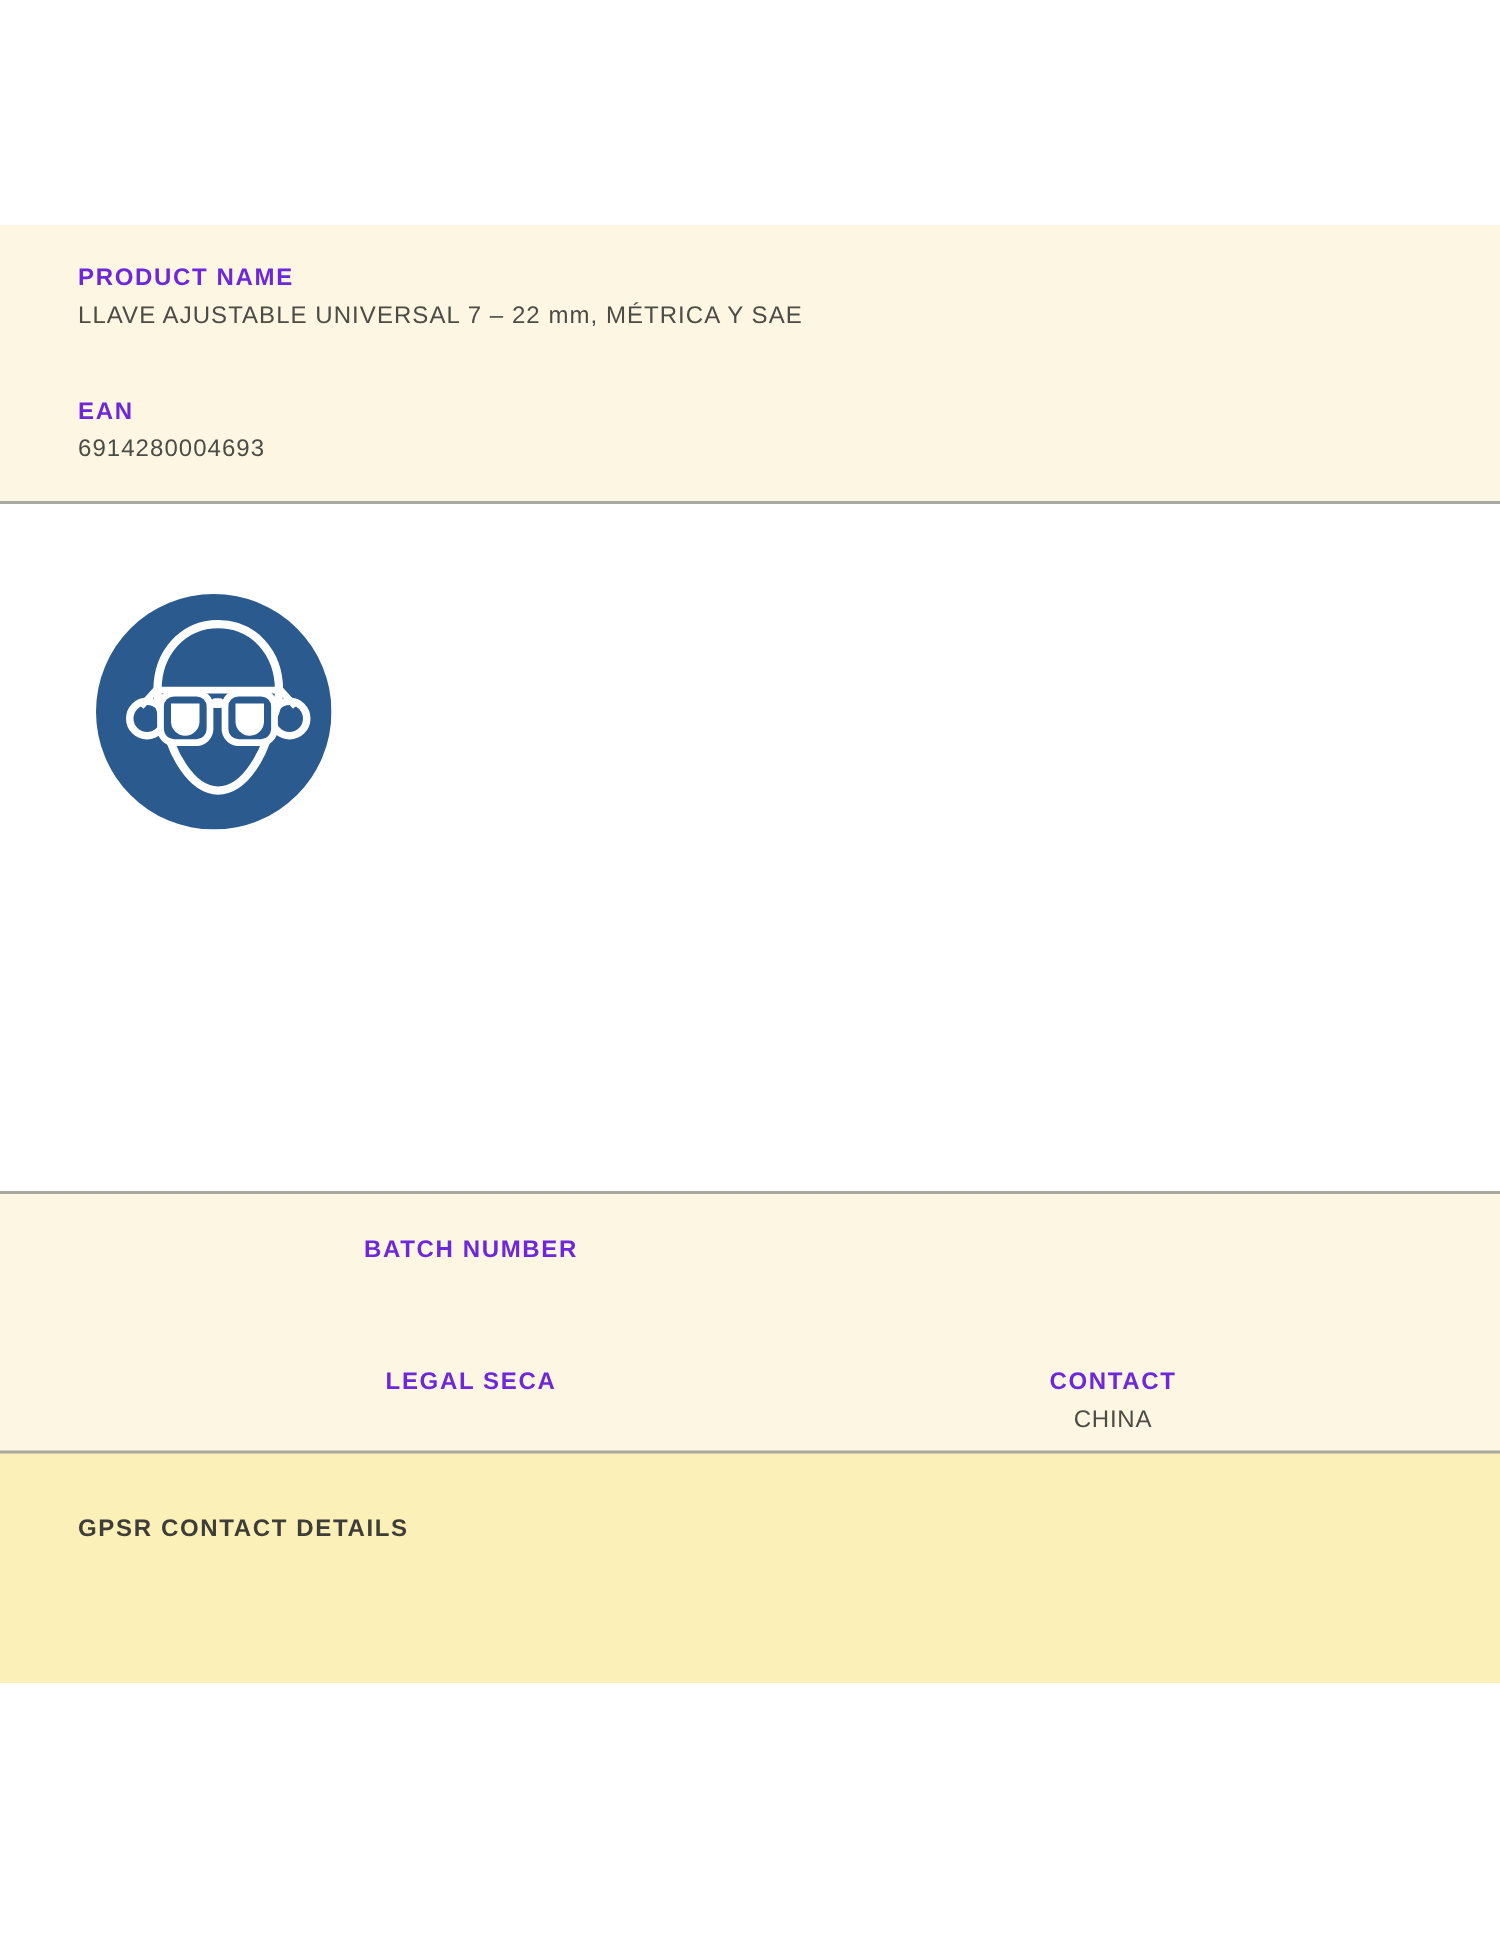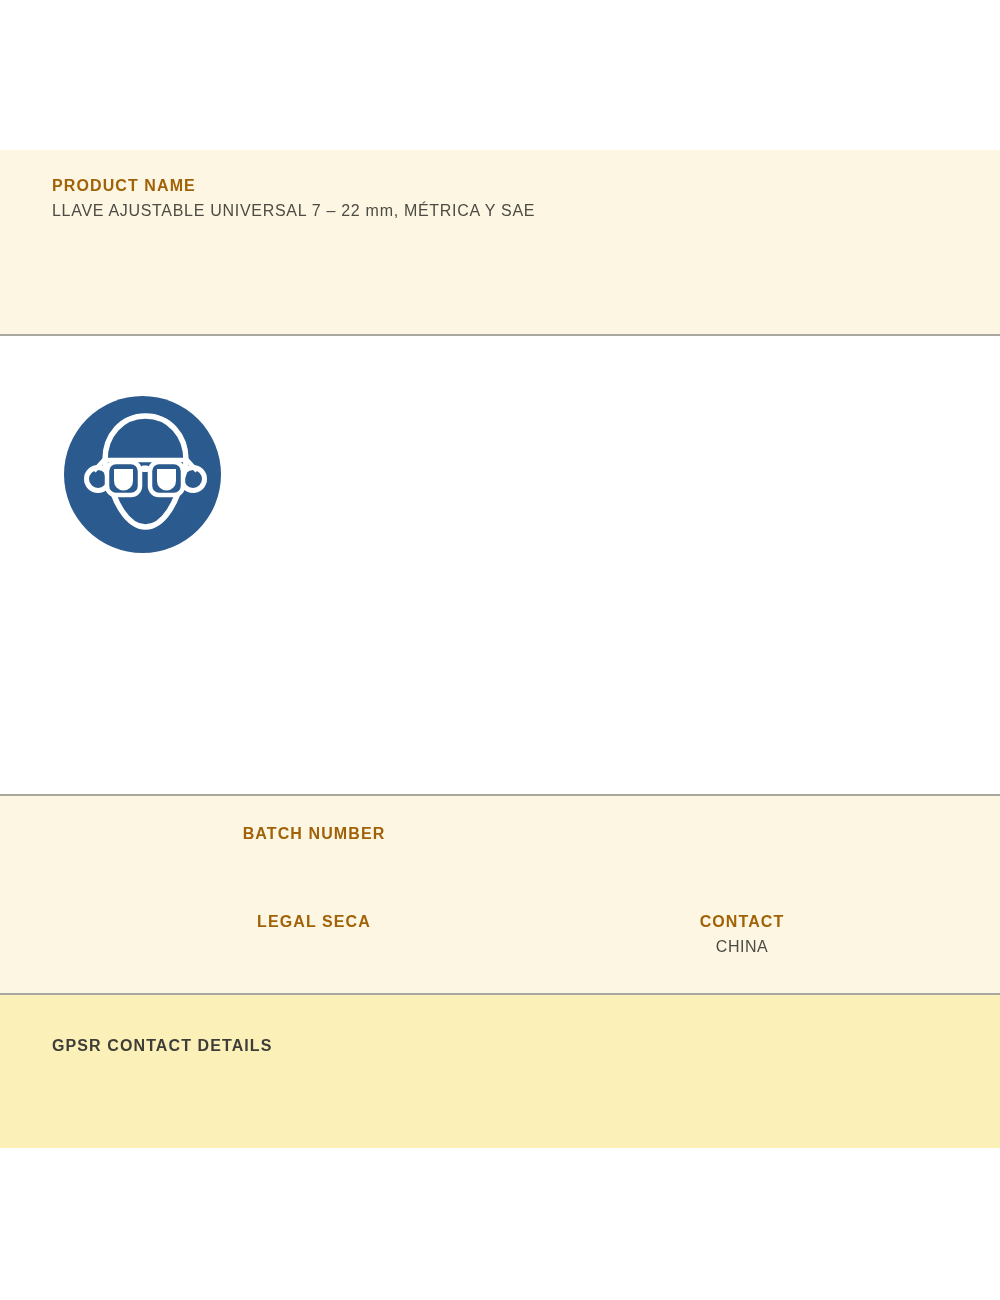--- a/index.html
+++ b/index.html
@@ -16,21 +16,21 @@
     height: 186px;
     background: #fdf6e3;
     border-bottom: 2px solid #a9a8a0;
     padding: 26px 52px 0 52px;
   }
 
   .field-label {
     font-weight: bold;
     font-size: 16px;
     letter-spacing: 1.1px;
-    color: #a16207;
+    color: #6d28d9;
     line-height: 20px;
   }
   .field-value {
     font-size: 16px;
     letter-spacing: 0.7px;
     color: #4c4b44;
     line-height: 20px;
     margin-top: 5px;
   }
   .ean-block { margin-top: 44px; }
@@ -42,21 +42,21 @@
   .safety-icon-wrap {
     width: 157px; height: 157px;
     margin-left: 64px;
     padding-top: 0;
     position: relative;
     top: 60px;
   }
   .safety-icon-wrap svg { display: block; width: 157px; height: 157px; }
 
   .section-batch {
-    height: 199px;
+    height: 173px;
     background: #fdf6e3;
     border-top: 2px solid #a9a8a0;
     padding: 28px 44px 0 100px;
   }
   .batch-grid {
     display: grid;
     grid-template-columns: 1fr 1fr;
   }
   .batch-cell { text-align: center; }
   .batch-cell .field-value { letter-spacing: 0.5px; }
@@ -88,20 +88,24 @@
     line-height: 28px;
   }
 </style>
 </head>
 <body>
 
 <div class="section-product">
   <div>
     <div class="field-label">PRODUCT NAME</div>
     <div class="field-value">LLAVE AJUSTABLE UNIVERSAL 7 – 22 mm, MÉTRICA Y SAE</div>
+  </div>
+  <div class="ean-block">
+    <div class="field-label">EAN</div>
+    <div class="field-value">6914280004693</div>
   </div>
 </div>
 
 <div class="white-gap">
   <div class="safety-icon-wrap">
     <svg viewBox="0 0 157 157" xmlns="http://www.w3.org/2000/svg" aria-hidden="true">
 
       <circle cx="78.5" cy="78.5" r="78.5" fill="#2b5a8e"></circle>
 
       <circle cx="34" cy="83" r="11.5" fill="#2b5a8e" stroke="#ffffff" stroke-width="5"></circle>

